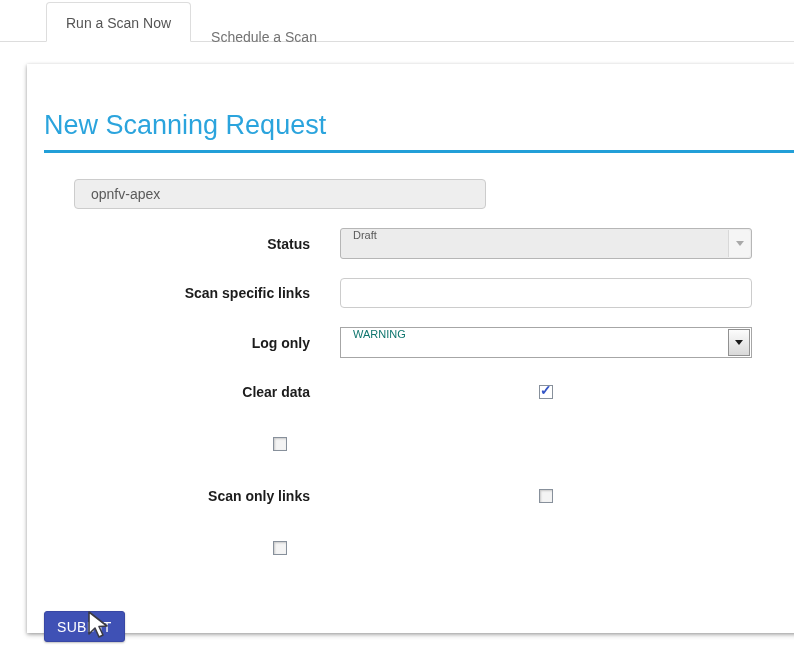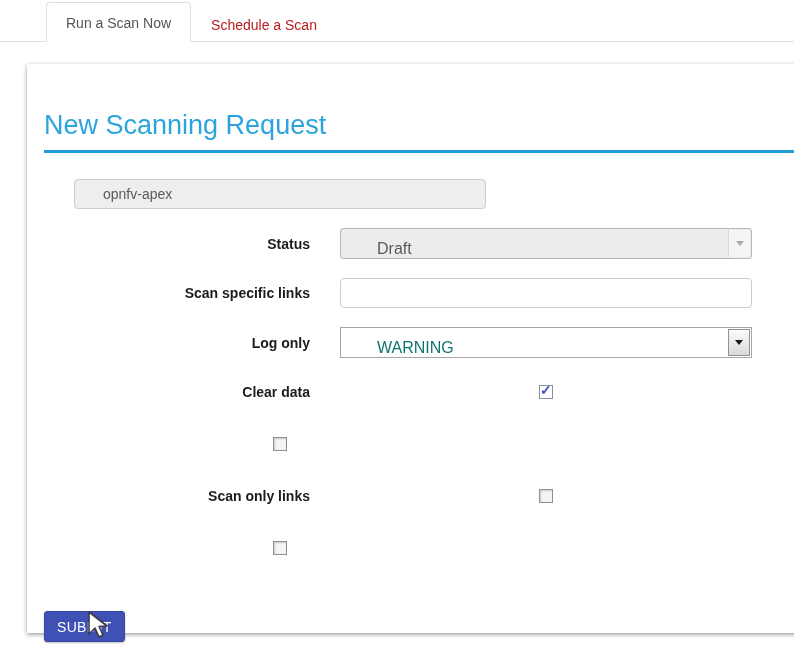--- a/index.html
+++ b/index.html
@@ -32,22 +32,22 @@
   .tab.active {
     color:#555555;
     background:#ffffff;
     border:1px solid #ddd;
     border-bottom:1px solid #ffffff;
     border-radius:4px 4px 0 0;
     margin-bottom:-1px;
     margin-left:44px;
   }
   .tab.inactive {
-    color:#b91c1c;
-    padding:4px 20px;
+    color:#737373;
+    padding:16px 20px;
   }
 
   
   .card {
     position:absolute;
     left:27px; top:64px;
     width:775px;           
     height:569px;
     background:#ffffff;
     box-shadow:0 1px 3px rgba(0,0,0,.22), 0 2px 5px rgba(0,0,0,.22);
@@ -89,36 +89,35 @@
     margin-left:30px;
     width:412px;
     flex:0 0 412px;
   }
   .fcontrol.centered { display:flex; justify-content:center; }
 
   input.textbox {
     width:412px; height:30px;
     border:1px solid #cccccc;
     border-radius:4px;
-    padding:6px 28px;
+    padding:6px 16px;
     font-size:14px;
     color:#555555;
     font-family:"Liberation Sans", sans-serif;
     background:#ffffff;
     outline:none;
   }
   input.textbox.disabled { background:#eeeeee; color:#5a5a5a; }
 
   
   .select {
     width:412px; height:31px;
-    display:flex; align-items:flex-end;
+    display:flex; align-items:flex-start;
     position:relative;
-    font-size:16px;
-    padding-left:24px;
+    font-size:11px;
   }
   .select .sel-value { flex:1; padding-left:12px; }
   .select.disabled {
     background:#ececec;
     border:1px solid #b6b6b6;
     border-radius:3px;
     color:#5a5a5a;
   }
   .select.disabled .drop-btn {
     position:absolute; right:1px; top:1px; bottom:1px;

